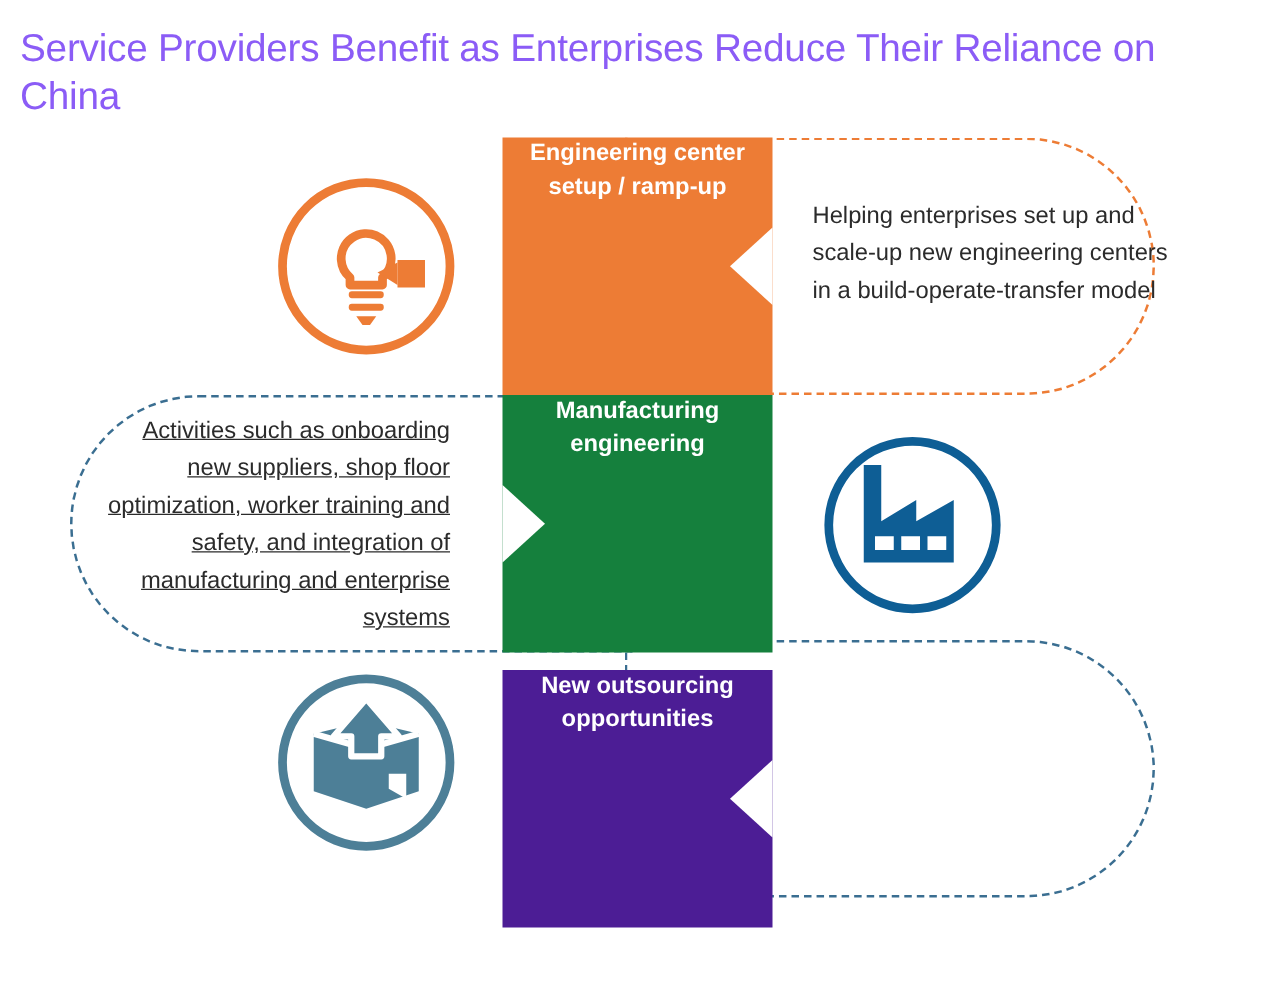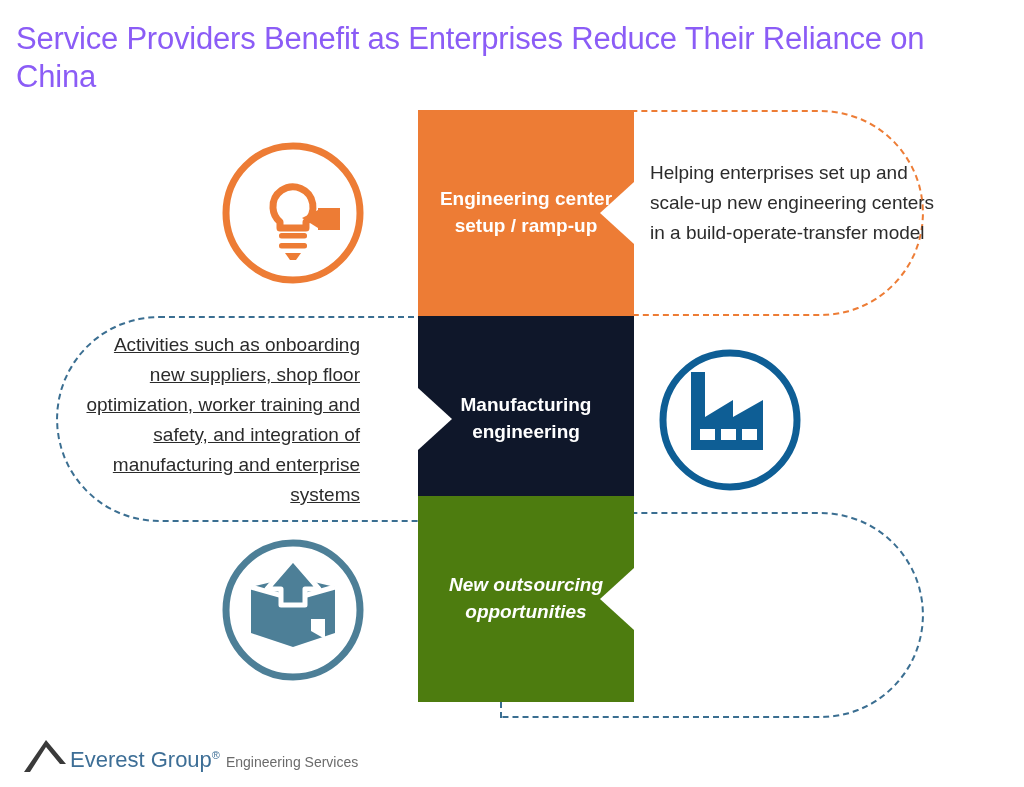--- a/index.html
+++ b/index.html
@@ -58,27 +58,26 @@
     border-color: #3A6E91;
   }
 
   
   .band {
     position: absolute;
     left: 402px;
     width: 216px;
     height: 206px;
     display: flex;
-    align-items: center;
+    align-items: flex-start;
     justify-content: center;
-    margin-left: 16px;
   }
   #band-1 { top: 110px; background: #ED7C35; }
-  #band-2 { top: 316px; background: #0f172a; }
-  #band-3 { top: 496px; background: #4d7c0f; font-style: italic; }
+  #band-2 { top: 316px; background: #15803d; }
+  #band-3 { top: 536px; background: #4c1d95; }
 
   .band-label {
     color: #ffffff;
     font-size: 19px;
     font-weight: bold;
     line-height: 1.42;
     text-align: center;
     padding: 0 14px;
     position: relative;
     z-index: 2;
@@ -218,25 +217,14 @@
       <path d="M93 84 L107 84 L107 104 L93 96 Z" fill="#ffffff"></path>
     </svg>
   </div>
 
   <div class="band" id="band-3">
     <span class="band-label">New outsourcing opportunities</span>
     <span class="notch notch-right"></span>
   </div>
 
 
-  <div id="footer">
-    <span id="logo-mark">
-      <svg viewBox="0 0 46 40" xmlns="http://www.w3.org/2000/svg">
-        <path d="M2 38 L24 6 L44 30 L38 30 L24 13 L8 38 Z" fill="#3a3a3a"></path>
-      </svg>
-    </span>
-    <span id="logo-text">
-      <span>Everest Group</span><span id="logo-reg">®</span>
-    </span>
-    <span id="logo-sub">Engineering Services</span>
-  </div>
 
 </div>
 
 </body></html>

